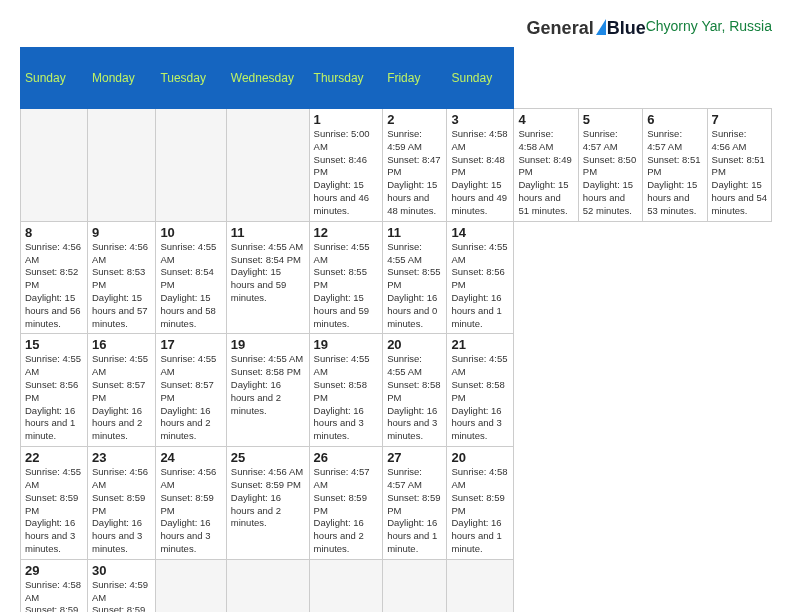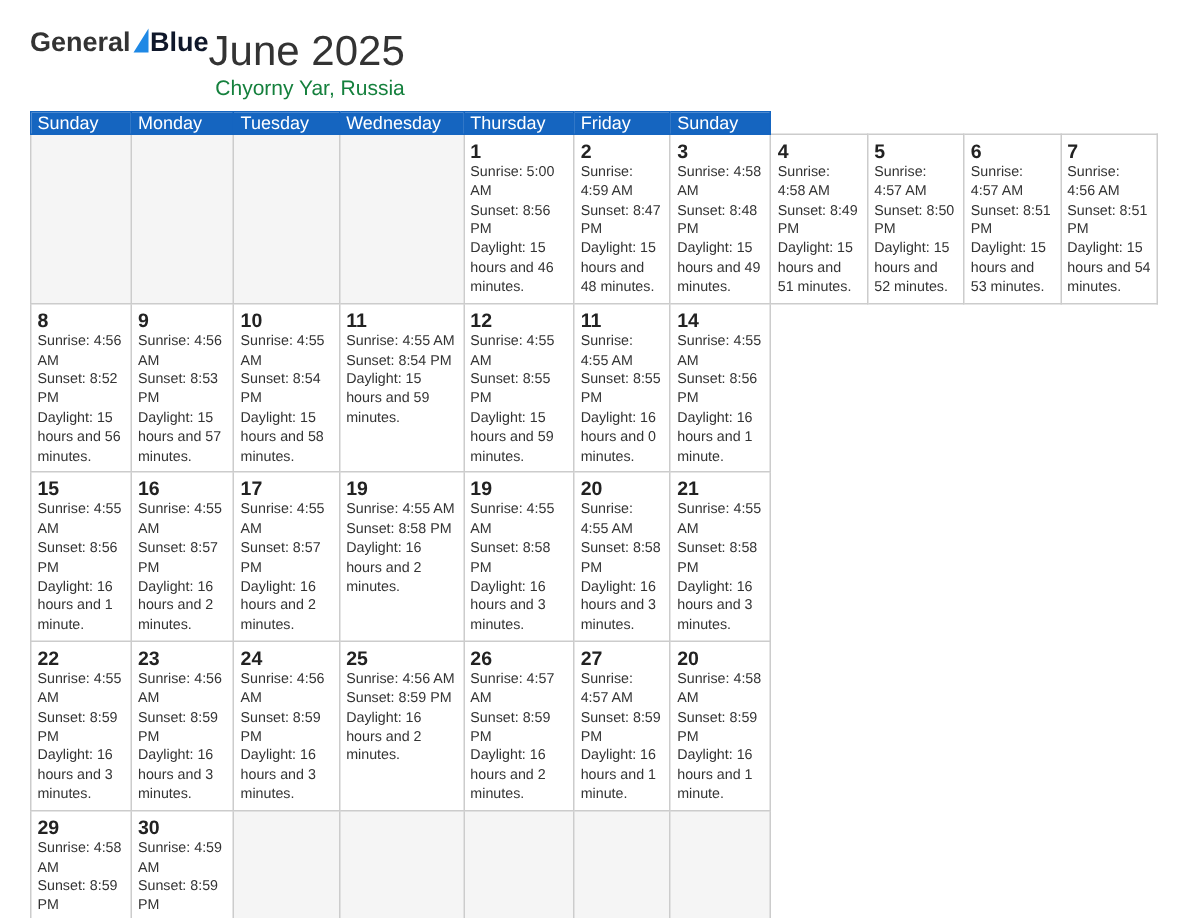--- a/index.html
+++ b/index.html
@@ -11,21 +11,21 @@
       overflow: hidden;
     }
     .page {
       width: 792px;
       height: 612px;
       padding: 18px 20px 10px 20px;
       background: #fff;
     }
     .header {
       display: flex;
-      justify-content: flex-start;
+      justify-content: flex-end;
       align-items: flex-start;
       margin-bottom: 8px;
     }
     .logo {
       display: flex;
       flex-direction: column;
       align-items: flex-start;
     }
     .logo-text {
       display: flex;
@@ -62,22 +62,22 @@
       font-size: 14px;
       color: #15803d;
     }
     .calendar {
       width: 100%;
       border-collapse: collapse;
       font-size: 10px;
     }
     .calendar th {
       background-color: #1565c0;
-      color: #ffffff;
-      padding: 0 4px;
+      color: #bef264;
+      padding: 23px 4px;
       text-align: left;
       font-size: 12px;
       font-weight: normal;
       border: 1px solid #1565c0;
     }
     .calendar td {
       border: 1px solid #ccc;
       vertical-align: top;
       padding: 3px 4px;
       width: 108px;
@@ -109,21 +109,20 @@
 <div class="page">
   <div class="header">
     <div class="logo">
       <div class="logo-text">
         <span class="logo-general">General</span>
         <span class="logo-icon"></span>
         <span class="logo-blue">Blue</span>
       </div>
     </div>
     <div class="title-section">
-      <div class="month-title">June 2025</div>
       <div class="location">Chyorny Yar, Russia</div>
     </div>
   </div>
 
   <table class="calendar">
     <thead>
       <tr>
 
       <th>Sunday</th>
           <th>Monday</th>
@@ -136,21 +135,21 @@
     </thead>
     <tbody id="calendar-body">
     <tr>
           <td class="empty"></td>
           <td class="empty"></td>
           <td class="empty"></td>
           <td class="empty"></td>
           <td>
             <span class="day-num">1</span>
             <div class="day-info" style="white-space: pre-line;">Sunrise: 5:00 AM
-Sunset: 8:56 PM
+Sunset: 8:46 PM
 Daylight: 15 hours and 46 minutes.</div>
           </td>
           <td>
             <span class="day-num">2</span>
             <div class="day-info" style="white-space: pre-line;">Sunrise: 4:59 AM
 Sunset: 8:47 PM
 Daylight: 15 hours and 48 minutes.</div>
           </td>
           <td>
             <span class="day-num">3</span>

